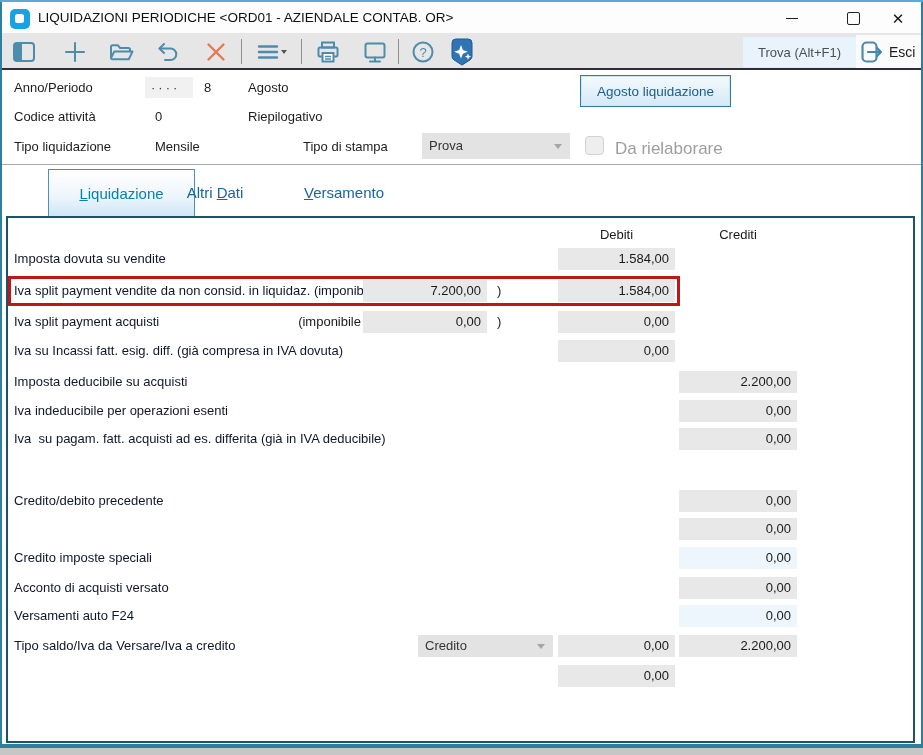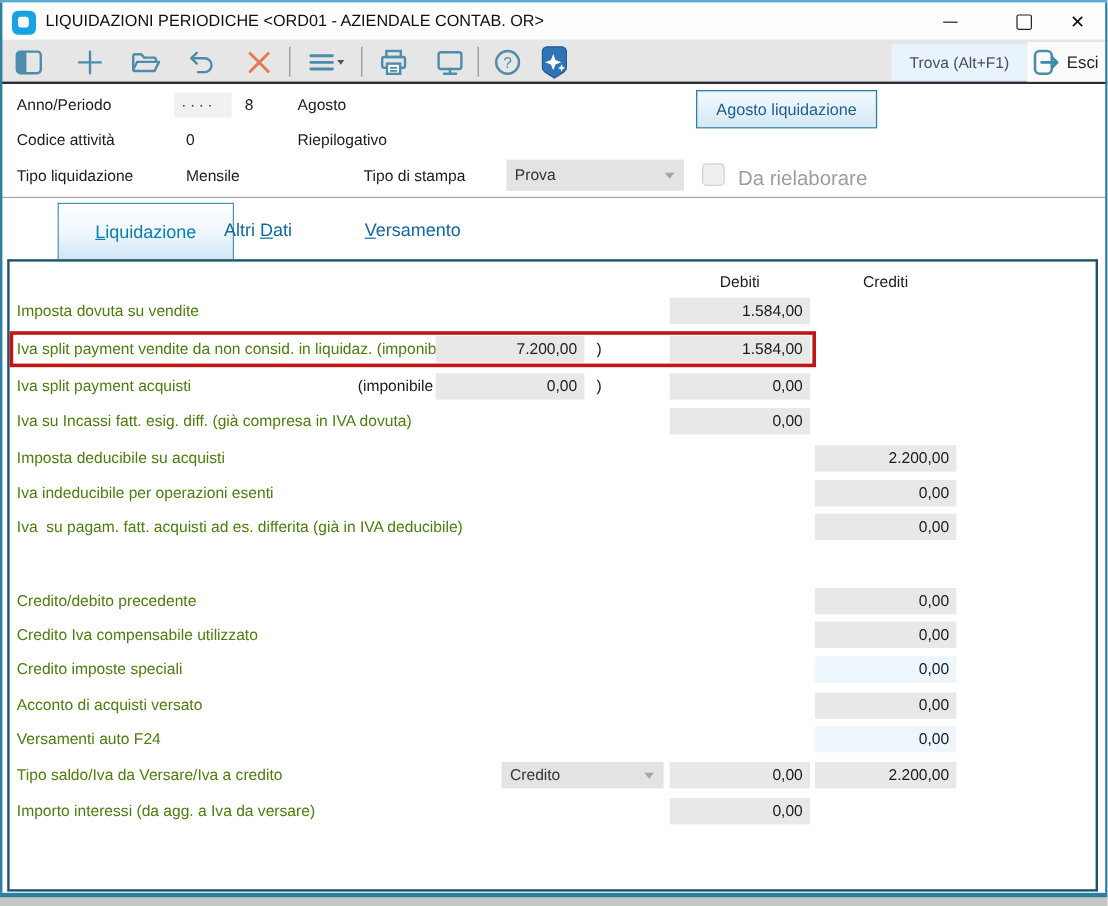--- a/index.html
+++ b/index.html
@@ -35,21 +35,21 @@
   #rielab-label{position:absolute;left:615px;top:139px;font-size:17px;color:#9e9e9e;}
 
   
   #tabstrip{position:absolute;left:0;top:165px;width:923px;height:51px;background:#fff;}
   .tab{position:absolute;top:4px;height:47px;font-size:15px;display:flex;align-items:center;justify-content:center;color:#11689e;}
   .tab.active{border:1px solid #4a90b8;border-bottom:none;background:linear-gradient(180deg,#ffffff 0%,#eef6fc 55%,#cfe7f6 100%);color:#0a7fb0;box-sizing:border-box;margin-left:40px;}
 
   
   #panel{position:absolute;left:6px;top:216px;width:905px;height:523px;border:2px solid #1b5468;background:#fff;box-sizing:content-box;}
   .gheader{position:absolute;font-size:13px;color:#1a1a1a;text-align:center;}
-  .grow-label{position:absolute;left:14px;font-size:13px;color:#4d7c0f;line-height:22px;white-space:pre;}
+  .grow-label{position:absolute;left:14px;font-size:13px;color:#0f172a;line-height:22px;white-space:pre;}
   .field{position:absolute;height:22px;background:#e9e8e8;font-size:13px;color:#1a1a1a;text-align:right;line-height:22px;padding-right:6px;box-sizing:border-box;}
   .field.editable{background:#edf6fd;}
   .paren{position:absolute;font-size:13px;color:#1a1a1a;line-height:22px;}
   .sublabel{position:absolute;font-size:13px;color:#1a1a1a;line-height:22px;text-align:right;white-space:nowrap;overflow:hidden;}
   #highlight-box{position:absolute;left:8px;top:276px;width:666px;height:24px;border:3px solid #c01616;}
 
   
   #bottom-teal{position:absolute;left:0;top:744px;width:923px;height:4px;background:#2e7ea0;}
   #bottom-gray{position:absolute;left:0;top:748px;width:923px;height:7px;background:#c6c6c6;}
   #edge-left{position:absolute;left:0;top:2px;width:2px;height:742px;background:#2e7ea0;}
@@ -214,41 +214,39 @@
 
   <div class="grow-label" style="top:400px">Iva indeducibile per operazioni esenti</div>
   <div class="field" style="left:679px;top:400px;width:118px">0,00</div>
 
   <div class="grow-label" style="top:428px">Iva  su pagam. fatt. acquisti ad es. differita (già in IVA deducibile)</div>
   <div class="field" style="left:679px;top:428px;width:118px">0,00</div>
 
   <div class="grow-label" style="top:490px">Credito/debito precedente</div>
   <div class="field" style="left:679px;top:490px;width:118px">0,00</div>
 
-  <div class="grow-label" style="top:518px">Credito Iva compensabile utilizzato</div>
   <div class="field" style="left:679px;top:518px;width:118px">0,00</div>
 
   <div class="grow-label" style="top:547px">Credito imposte speciali</div>
   <div class="field editable" style="left:679px;top:547px;width:118px">0,00</div>
 
   <div class="grow-label" style="top:577px">Acconto di acquisti versato</div>
   <div class="field" style="left:679px;top:577px;width:118px">0,00</div>
 
   <div class="grow-label" style="top:605px">Versamenti auto F24</div>
   <div class="field editable" style="left:679px;top:605px;width:118px">0,00</div>
 
   <div class="grow-label" style="top:635px">Tipo saldo/Iva da Versare/Iva a credito</div>
   <div class="dropdown" style="left:418px;top:635px;width:135px;height:22px;line-height:22px">
     <span>Credito</span>
     <span class="dd-caret"></span>
   </div>
   <div class="field" style="left:558px;top:635px;width:117px">0,00</div>
   <div class="field" style="left:679px;top:635px;width:118px">2.200,00</div>
 
-  <div class="grow-label" style="top:665px">Importo interessi (da agg. a Iva da versare)</div>
   <div class="field" style="left:558px;top:665px;width:117px">0,00</div>
 
   <div id="edge-left"></div>
   <div id="edge-right"></div>
   <div id="bottom-teal"></div>
   <div id="bottom-gray"></div>
 
 </div>
 
 </body></html>

